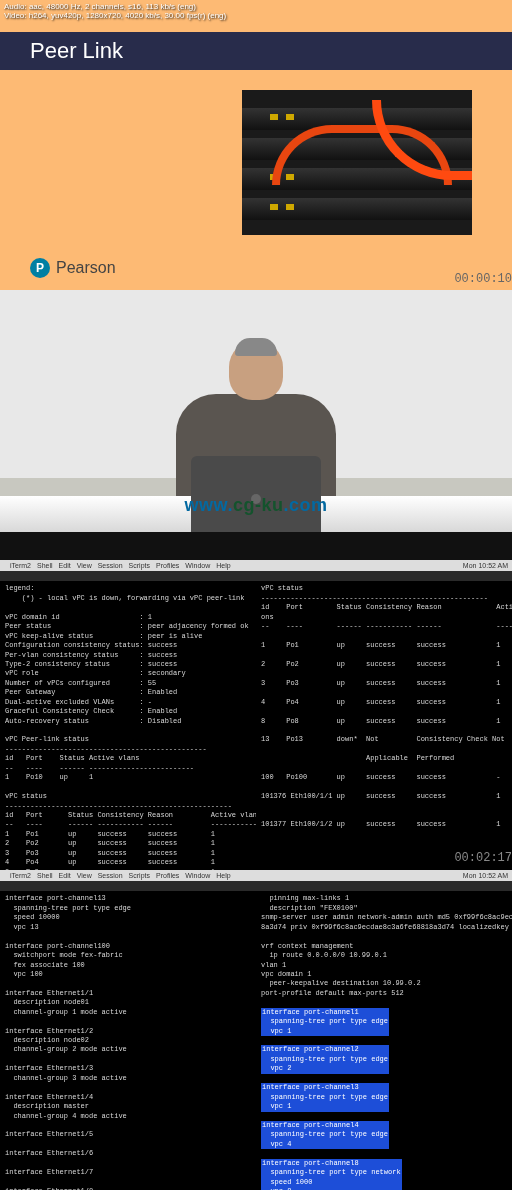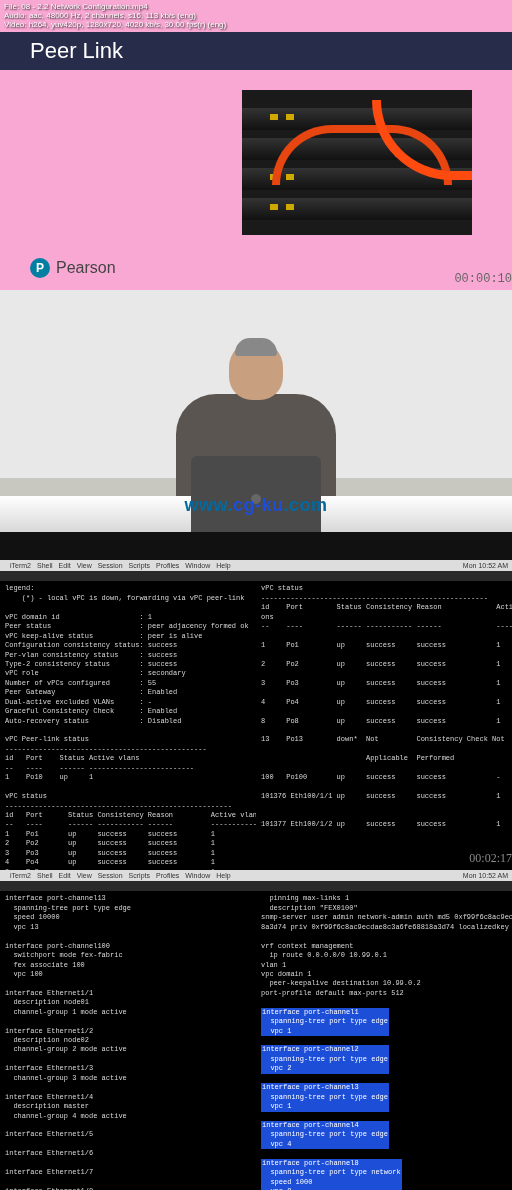--- a/index.html
+++ b/index.html
@@ -1,18 +1,18 @@
 <!DOCTYPE html>
 <html><head>
 <meta charset="utf-8">
 <style>
   * { margin:0; padding:0; box-sizing:border-box; }
   body { width:512px; font-family: Menlo, Monaco, "Courier New", monospace; background:#000; }
   .overlay-info { position:absolute; top:0; left:0; color:#fff; font-size:8px; line-height:1.15; text-shadow:1px 1px 2px #000; z-index:5; padding:2px 4px; font-family:Arial,sans-serif; }
-  .slide { background:#f9a8d4; height:290px; position:relative; }
+  .slide { background:#fdba74; height:290px; position:relative; }
   .slide-header { background:#282c4b; color:#fff; font-family:Arial,sans-serif; font-size:22px; padding:6px 30px; margin-top:16px; }
   .slide-body { display:flex; justify-content:flex-end; padding:20px 40px 10px 40px; }
   .photo { width:230px; height:145px; background:#1a1a1a; position:relative; overflow:hidden; }
   .rack { position:absolute; width:100%; height:22px; background:linear-gradient(#333,#111); }
   .rack.r1{top:18px;} .rack.r2{top:48px;} .rack.r3{top:78px;} .rack.r4{top:108px;}
   .port { position:absolute; width:8px; height:6px; background:#cfa800; }
   .cable { position:absolute; width:180px; height:60px; top:35px; left:30px; border:8px solid #e84610; border-bottom:none; border-radius:90px 90px 0 0; }
   .cable2 { position:absolute; width:120px; height:80px; top:10px; right:-20px; border:9px solid #ff4a10; border-right:none; border-top:none; border-radius:0 0 0 80px; }
   .pearson { position:absolute; bottom:12px; left:30px; display:flex; align-items:center; gap:6px; font-family:Arial,sans-serif; color:#444; }
   .p-circle { width:20px; height:20px; border-radius:50%; background:#007fa3; color:#fff; display:flex; align-items:center; justify-content:center; font-weight:bold; font-size:12px; }
@@ -21,42 +21,41 @@
   .video { background:#e8e8e8; height:270px; position:relative; overflow:hidden; }
   .person { position:absolute; left:50%; top:50px; transform:translateX(-50%); width:160px; }
   .head { width:54px; height:60px; background:#c8a080; border-radius:28px 28px 24px 24px; margin:0 auto; position:relative; }
   .hair { position:absolute; top:-2px; left:6px; right:6px; height:18px; background:#888; border-radius:20px 20px 4px 4px; }
   .torso { width:160px; height:110px; background:#5a5550; border-radius:40px 40px 6px 6px; margin-top:-6px; }
   .desk { position:absolute; bottom:28px; left:0; right:0; height:36px; background:linear-gradient(#fff,#d8d8d8); }
   .backwall { position:absolute; bottom:64px; left:0; right:0; height:18px; background:#c8c8c0; }
   .laptop { position:absolute; left:50%; bottom:26px; transform:translateX(-50%); width:130px; height:78px; background:#4a4a4a; border-radius:6px 6px 2px 2px; }
   .laptop::after{content:"";position:absolute;top:38px;left:50%;transform:translateX(-50%);width:10px;height:10px;border-radius:50%;background:#666;}
   .watermark { position:absolute; left:50%; bottom:44px; transform:translateX(-50%); font-family:Arial,sans-serif; font-size:18px; font-weight:bold; letter-spacing:0.5px; }
-  .wm-w{color:#0369a1;} .wm-c{color:#1d4ed8;}
+  .wm-w{color:#0369a1;} .wm-c{color:#14532d;}
   .vid-bottom { position:absolute; bottom:0; left:0; right:0; height:28px; background:#111; }
 
   .term { background:#000; color:#d8d8d8; font-size:7px; line-height:1.35; position:relative; }
   .menubar { background:#ddd; color:#333; font-size:7px; padding:1px 4px; display:flex; gap:6px; font-family:Arial,sans-serif; }
   .menubar .right { margin-left:auto; display:flex; gap:5px; }
   .term-body { display:flex; }
   .term-col { width:50%; padding:3px 5px; white-space:pre; overflow:hidden; }
-  .term .ts { color:#888;font-family:Liberation Serif, serif; }
+  .term .ts { color:#888; }
   .tabbar { background:#2a2a2a; height:10px; }
 
   .hl-block { background:#1d4ed8; color:#fff; display:inline-block; padding:0 1px; }
 
   .davdown { position:absolute; bottom:2px; left:4px; display:flex; align-items:center; gap:3px; font-family:Arial,sans-serif; font-size:8px; color:#999; }
   .dd-circle { width:12px; height:12px; border-radius:50%; background:#1e73be; position:relative; }
   .dd-circle::after{content:"";position:absolute;left:3px;top:2px;width:0;height:0;border-left:3px solid transparent;border-right:3px solid transparent;border-top:5px solid #fff;}
 </style>
 </head>
 <body>
 
 <div class="overlay-info">
-  <div>File: 08 - 2.2 Network Configuration.mp4</div>
   <div>Audio: aac, 48000 Hz, 2 channels, s16, 113 kb/s (eng)</div>
   <div>Video: h264, yuv420p, 1280x720, 4020 kb/s, 30.00 fps(r) (eng)</div>
 </div>
 
 <div class="slide">
   <div style="height:16px"></div>
   <div class="slide-header">Peer Link</div>
   <div class="slide-body">
     <div class="photo">
       <div class="rack r1"></div>

